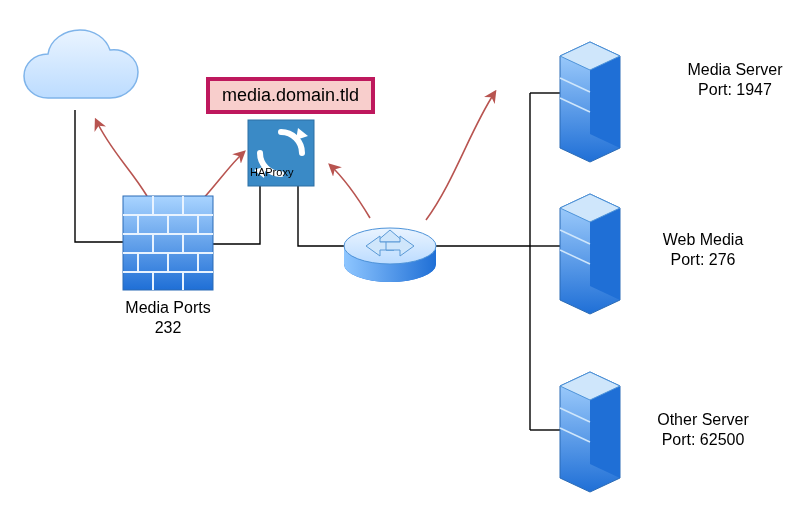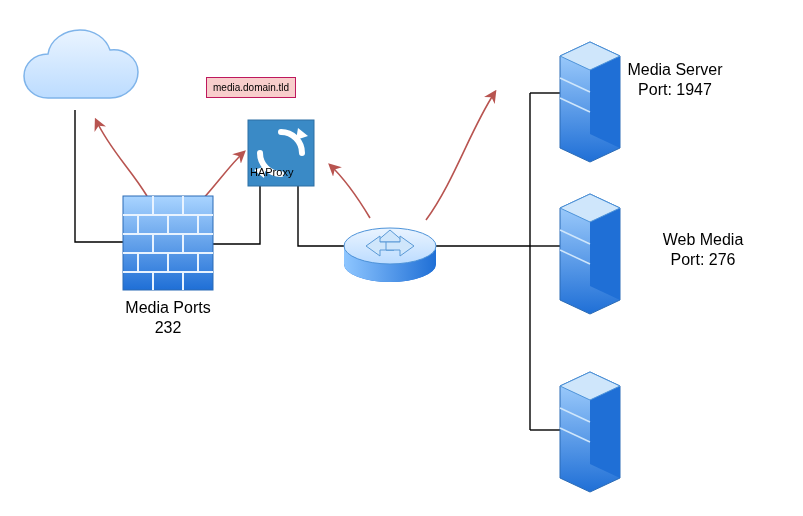--- a/index.html
+++ b/index.html
@@ -1,18 +1,18 @@
 <!DOCTYPE html>
 <html><head>
 <meta charset="utf-8">
 <style>
   html,body{margin:0;padding:0;width:803px;height:516px;background:#fff;font-family:Helvetica,Arial,sans-serif;font-size:16px;color:#000;overflow:hidden}
   .stage{position:relative;width:803px;height:516px}
   .label{position:absolute;text-align:center;line-height:1.25}
-  .domain-box{position:absolute;border:1px solid #be185d;background:#f8cecc;padding:4px 6px;font-size:10px}
+  .domain-box{position:absolute;border:4px solid #be185d;background:#f8cecc;padding:4px 12px;font-size:18px}
   .haproxy-label{position:absolute;font-size:11px}
   svg{position:absolute;left:0;top:0}
 </style>
 </head>
 <body>
 
 <div class="stage">
 
 <svg width="803" height="516" viewBox="0 0 803 516">
   <defs>
@@ -134,24 +134,28 @@
 
 <div class="domain-box" style="left:206px;top:77px">media.domain.tld</div>
 
 <div class="haproxy-label" style="left:250px;top:166px">HAProxy</div>
 
 <div class="label" style="left:118px;top:298px;width:100px">
   <div>Media Ports</div>
   <div>232</div>
 </div>
 
-<div class="label" style="left:610px;top:60px;width:130px">
+<div class="label" style="left:670px;top:60px;width:130px">
   <div>Media Server</div>
   <div>Port: 1947</div>
 </div>
 
 <div class="label" style="left:638px;top:230px;width:130px">
   <div>Web Media</div>
   <div>Port: 276</div>
 </div>
 
+<div class="label" style="left:638px;top:410px;width:130px">
+  <div>Other Server</div>
+  <div>Port: 62500</div>
+</div>
 
 </div>
 
 </body></html>

